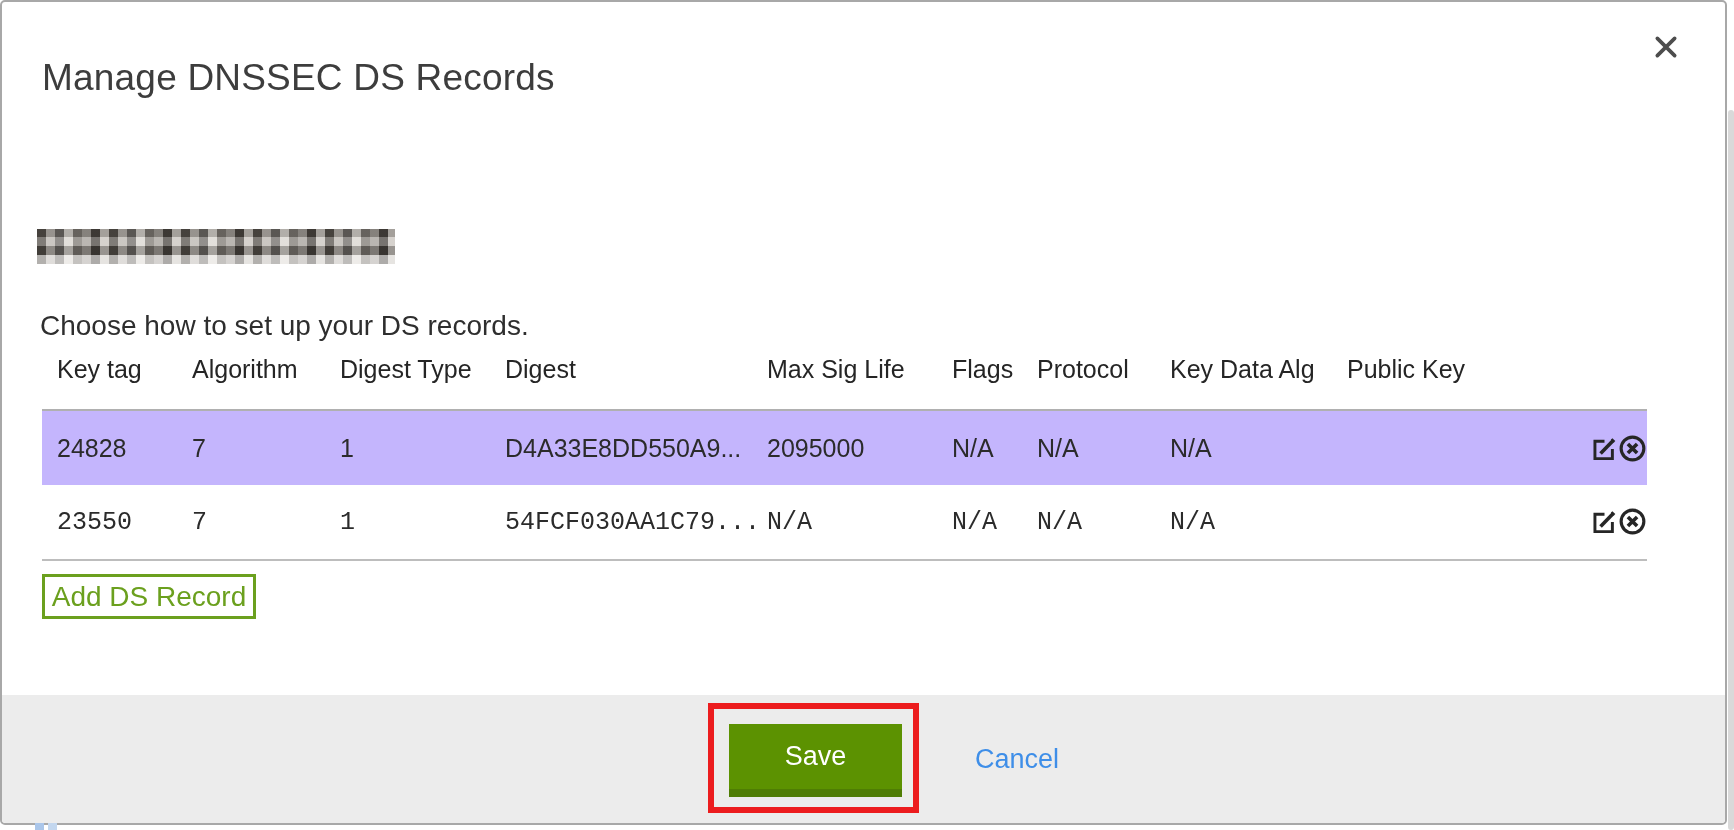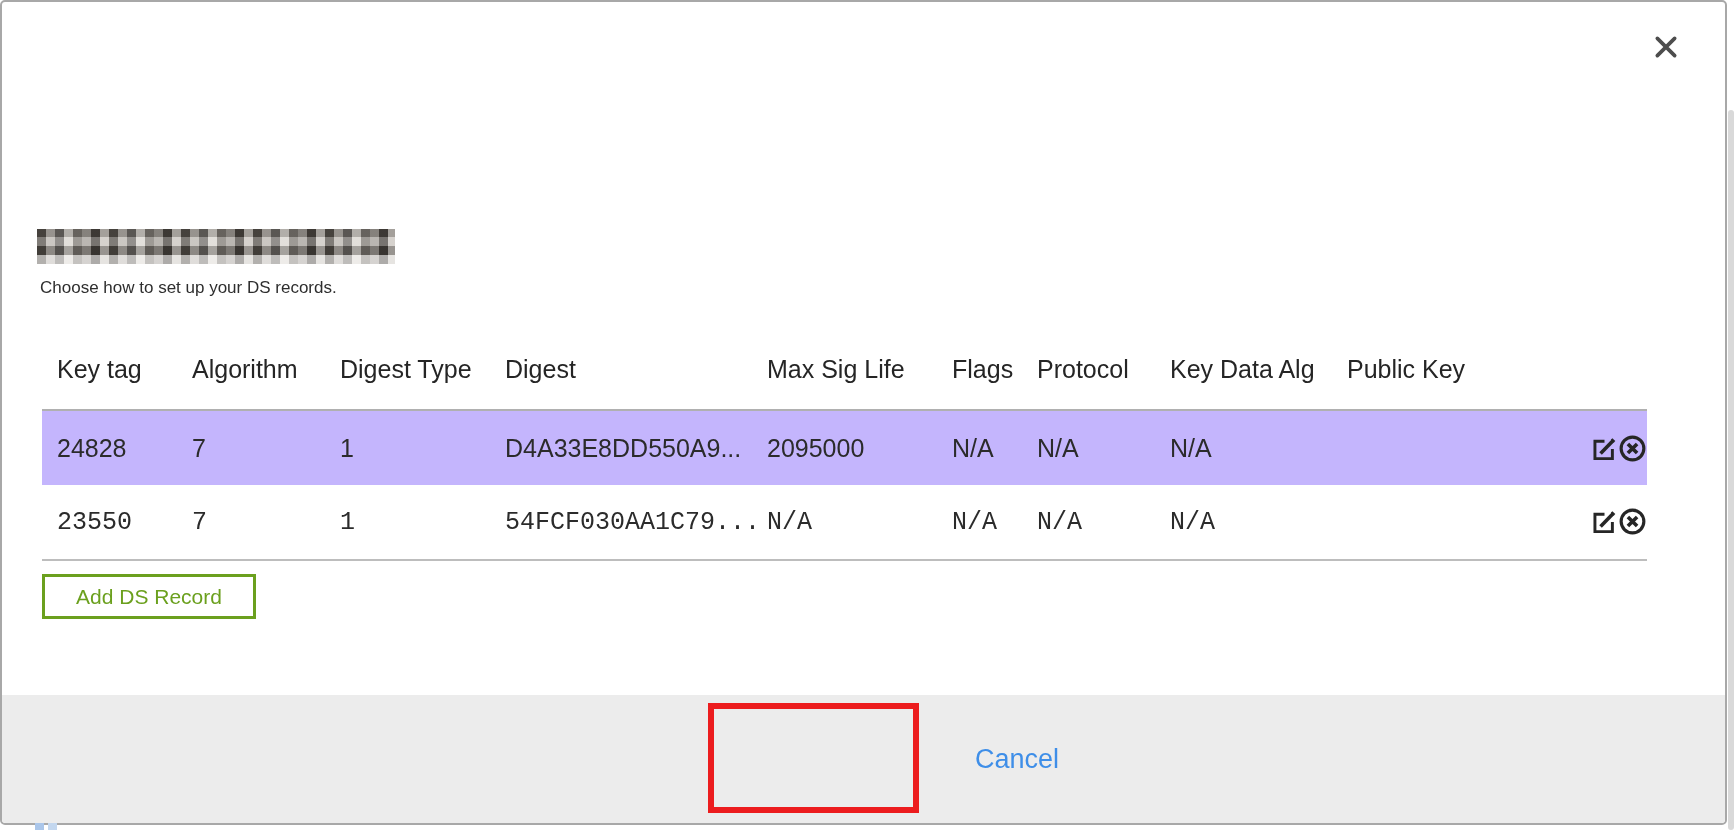--- a/index.html
+++ b/index.html
@@ -31,22 +31,22 @@
   }
   .redacted-domain {
     position:absolute; left:35px; top:227px;
     width:358px; height:35px;
     background:
       repeating-linear-gradient(90deg,#55504a 0 9px,#b9b4ae 9px 18px,#6e6a66 18px 27px,#d9d5cf 27px 36px,#7d7872 36px 45px,#a39e98 45px 54px,#4a4540 54px 63px,#c8c3bd 63px 72px),
       repeating-linear-gradient(0deg, rgba(255,255,255,0.55) 0 9px, rgba(40,40,40,0.35) 9px 18px, rgba(255,255,255,0.25) 18px 27px, rgba(0,0,0,0.18) 27px 35px);
     background-blend-mode:overlay;
   }
   .instruction {
-    position:absolute; left:38px; top:276px;
-    font-size:17px; color:#2e2e2e;
+    position:absolute; left:38px; top:308px;
+    font-size:28px; color:#2e2e2e;
   }
   .ds-table {
     position:absolute; left:40px; top:328px;
     width:1605px;
     border-collapse:collapse;
     table-layout:fixed;
     font-size:25px;
   }
   .ds-table th {
     text-align:left; font-weight:400; color:#252525;
@@ -62,21 +62,21 @@
   .row-odd td { background:#c4b5fd; }
   .row-even td { background:#ffffff; border-bottom:2px solid #bdbdbd;font-family:Liberation Mono, monospace; }
   .actions-cell { text-align:right; padding-right:12px; white-space:nowrap; }
   .icon-btn { display:inline-block; vertical-align:middle; cursor:pointer; line-height:0; }
   .add-ds-btn {
     position:absolute; left:40px; top:572px;
     width:214px; height:45px;
     background:#fff;
     border:3px solid #6ba01e;
     color:#6ba01e;
-    font-size:21px;
+    font-size:28px;
     font-family:"Liberation Sans", sans-serif;
     cursor:pointer;
   }
   .modal-footer {
     position:absolute; left:0; bottom:0;
     width:100%; height:128px;
     background:#ececec;
     border-radius:0 0 4px 4px;
   }
   .red-annotation {
@@ -117,20 +117,21 @@
   .page-fragment-2 {
     position:absolute; left:48px; top:823px;
     width:9px; height:7px; background:#c3d7ef;
   }
 </style>
 </head>
 <body>
 
 <div class="modal">
 
+  <h1 class="modal-title">Manage DNSSEC DS Records</h1>
 
   <span class="close-btn">
     <svg width="26" height="26" viewBox="0 0 24 24">
       <path d="M4 4 L20 20 M20 4 L4 20" stroke="#4d4d4d" stroke-width="3.4" stroke-linecap="round" fill="none"></path>
     </svg>
   </span>
 
   <div class="redacted-domain"></div>
 
   <div class="instruction">Choose how to set up your DS records.</div>
@@ -213,20 +214,21 @@
           </span>
         </td>
       </tr>
     </tbody>
   </table>
 
   <button class="add-ds-btn">Add DS Record</button>
 
   <div class="modal-footer"></div>
 
+  <button class="save-btn">Save</button>
   <a class="cancel-link">Cancel</a>
 
   <div class="red-annotation"></div>
 
 </div>
 
 <div class="scrollbar-strip"></div>
 <div class="page-fragment-1"></div>
 <div class="page-fragment-2"></div>
 

